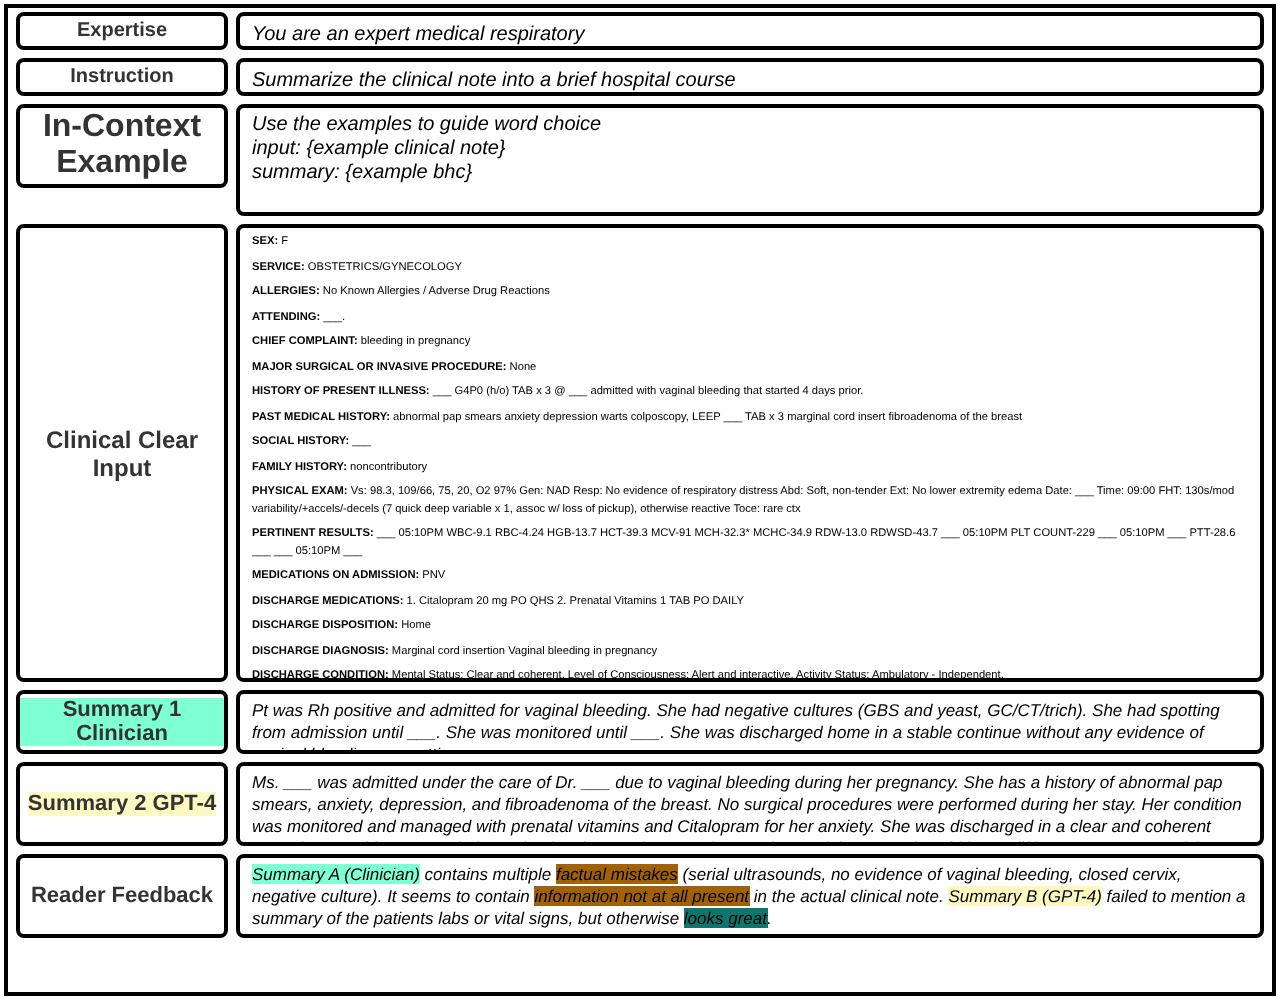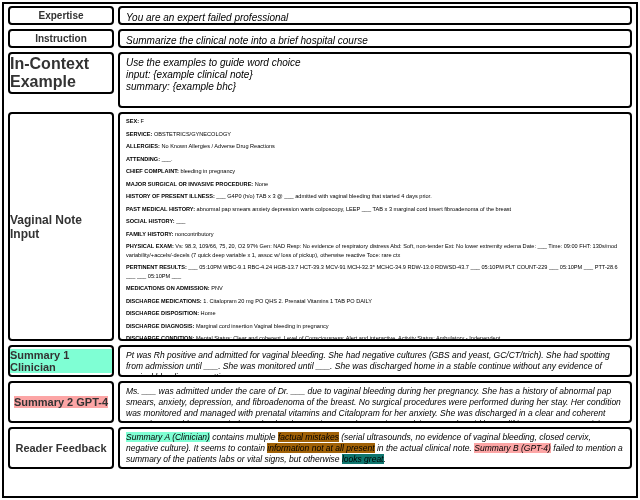--- a/index.html
+++ b/index.html
@@ -1,48 +1,48 @@
 <!DOCTYPE html>
 <html><head>
 <meta charset="utf-8">
 <style>
   *{box-sizing:border-box;margin:0;padding:0}
   body{background:#fff;font-family:Arial,Helvetica,sans-serif;width:640px;height:500px;overflow:hidden}
   .wrap{border:2px solid #000;width:636px;height:496px;margin:2px;display:flex;flex-direction:column}
   .row{display:flex;min-height:0}
-  .label{border:2px solid #000;border-radius:4px;display:flex;align-items:center;justify-content:center;font-weight:700;color:#333;text-align:left;margin:2px 2px 2px 4px;flex-shrink:0}
+  .label{border:2px solid #000;border-radius:4px;display:flex;align-items:center;justify-content:center;font-weight:700;color:#333;text-align:center;margin:2px 2px 2px 4px;flex-shrink:0}
   .content{border:2px solid #000;border-radius:4px;margin:2px 4px 2px 2px;padding:3px 6px;flex:1;overflow:hidden}
   .lw{width:106px}
   .r-sm .label,.r-sm .content{height:19px}
   .r-sm{font-size:10px}
   .r-sm .content{font-style:italic;line-height:14px}
   .r-ice .label{height:42px}
   .r-ice .content{height:56px;font-style:italic;font-size:10px;line-height:12px}
   .r-cn .label{height:229px}
   .r-cn .content{height:229px;font-size:5.6px;line-height:8.5px}
   .r-cn .content b{font-weight:700}
   .r-s1 .label,.r-s1 .content{height:32px}
   .r-s2 .label,.r-s2 .content{height:42px}
   .r-fb .label,.r-fb .content{height:42px}
   .sumtxt{font-size:8.5px;font-style:italic;line-height:11px}
   .hl-cy{background:#7fffd4}
-  .hl-ye{background:#fca5a5}
+  .hl-ye{background:#fef9c3}
   .hl-gr{background:#0f766e}
   .hl-or{background:#a16207}
 </style>
 </head>
 <body>
 
 <div class="wrap">
 
   <div class="row r-sm">
     <div class="label lw">
         <span>Expertise</span>
       </div>
-    <div class="content">You are an expert failed professional</div>
+    <div class="content">You are an expert medical respiratory</div>
   </div>
 
   <div class="row r-sm">
     <div class="label lw">
         <span>Instruction</span>
       </div>
     <div class="content">Summarize the clinical note into a brief hospital course</div>
   </div>
 
   <div class="row r-ice">
@@ -51,21 +51,21 @@
       </div>
     <div class="content">
       <div>Use the examples to guide word choice</div>
       <div>input: {example clinical note}</div>
       <div>summary: {example bhc}</div>
     </div>
   </div>
 
   <div class="row r-cn">
     <div class="label lw" style="font-size:12px">
-        <span>Vaginal Note Input</span>
+        <span>Clinical Clear Input</span>
       </div>
     <div class="content">
       <div><b>SEX:</b> F</div>
         <div style="height:4px"></div>
       <div><b>SERVICE:</b> OBSTETRICS/GYNECOLOGY</div>
         <div style="height:4px"></div>
       <div><b>ALLERGIES:</b> No Known Allergies / Adverse Drug Reactions</div>
         <div style="height:4px"></div>
       <div><b>ATTENDING:</b> ___.</div>
         <div style="height:4px"></div>

